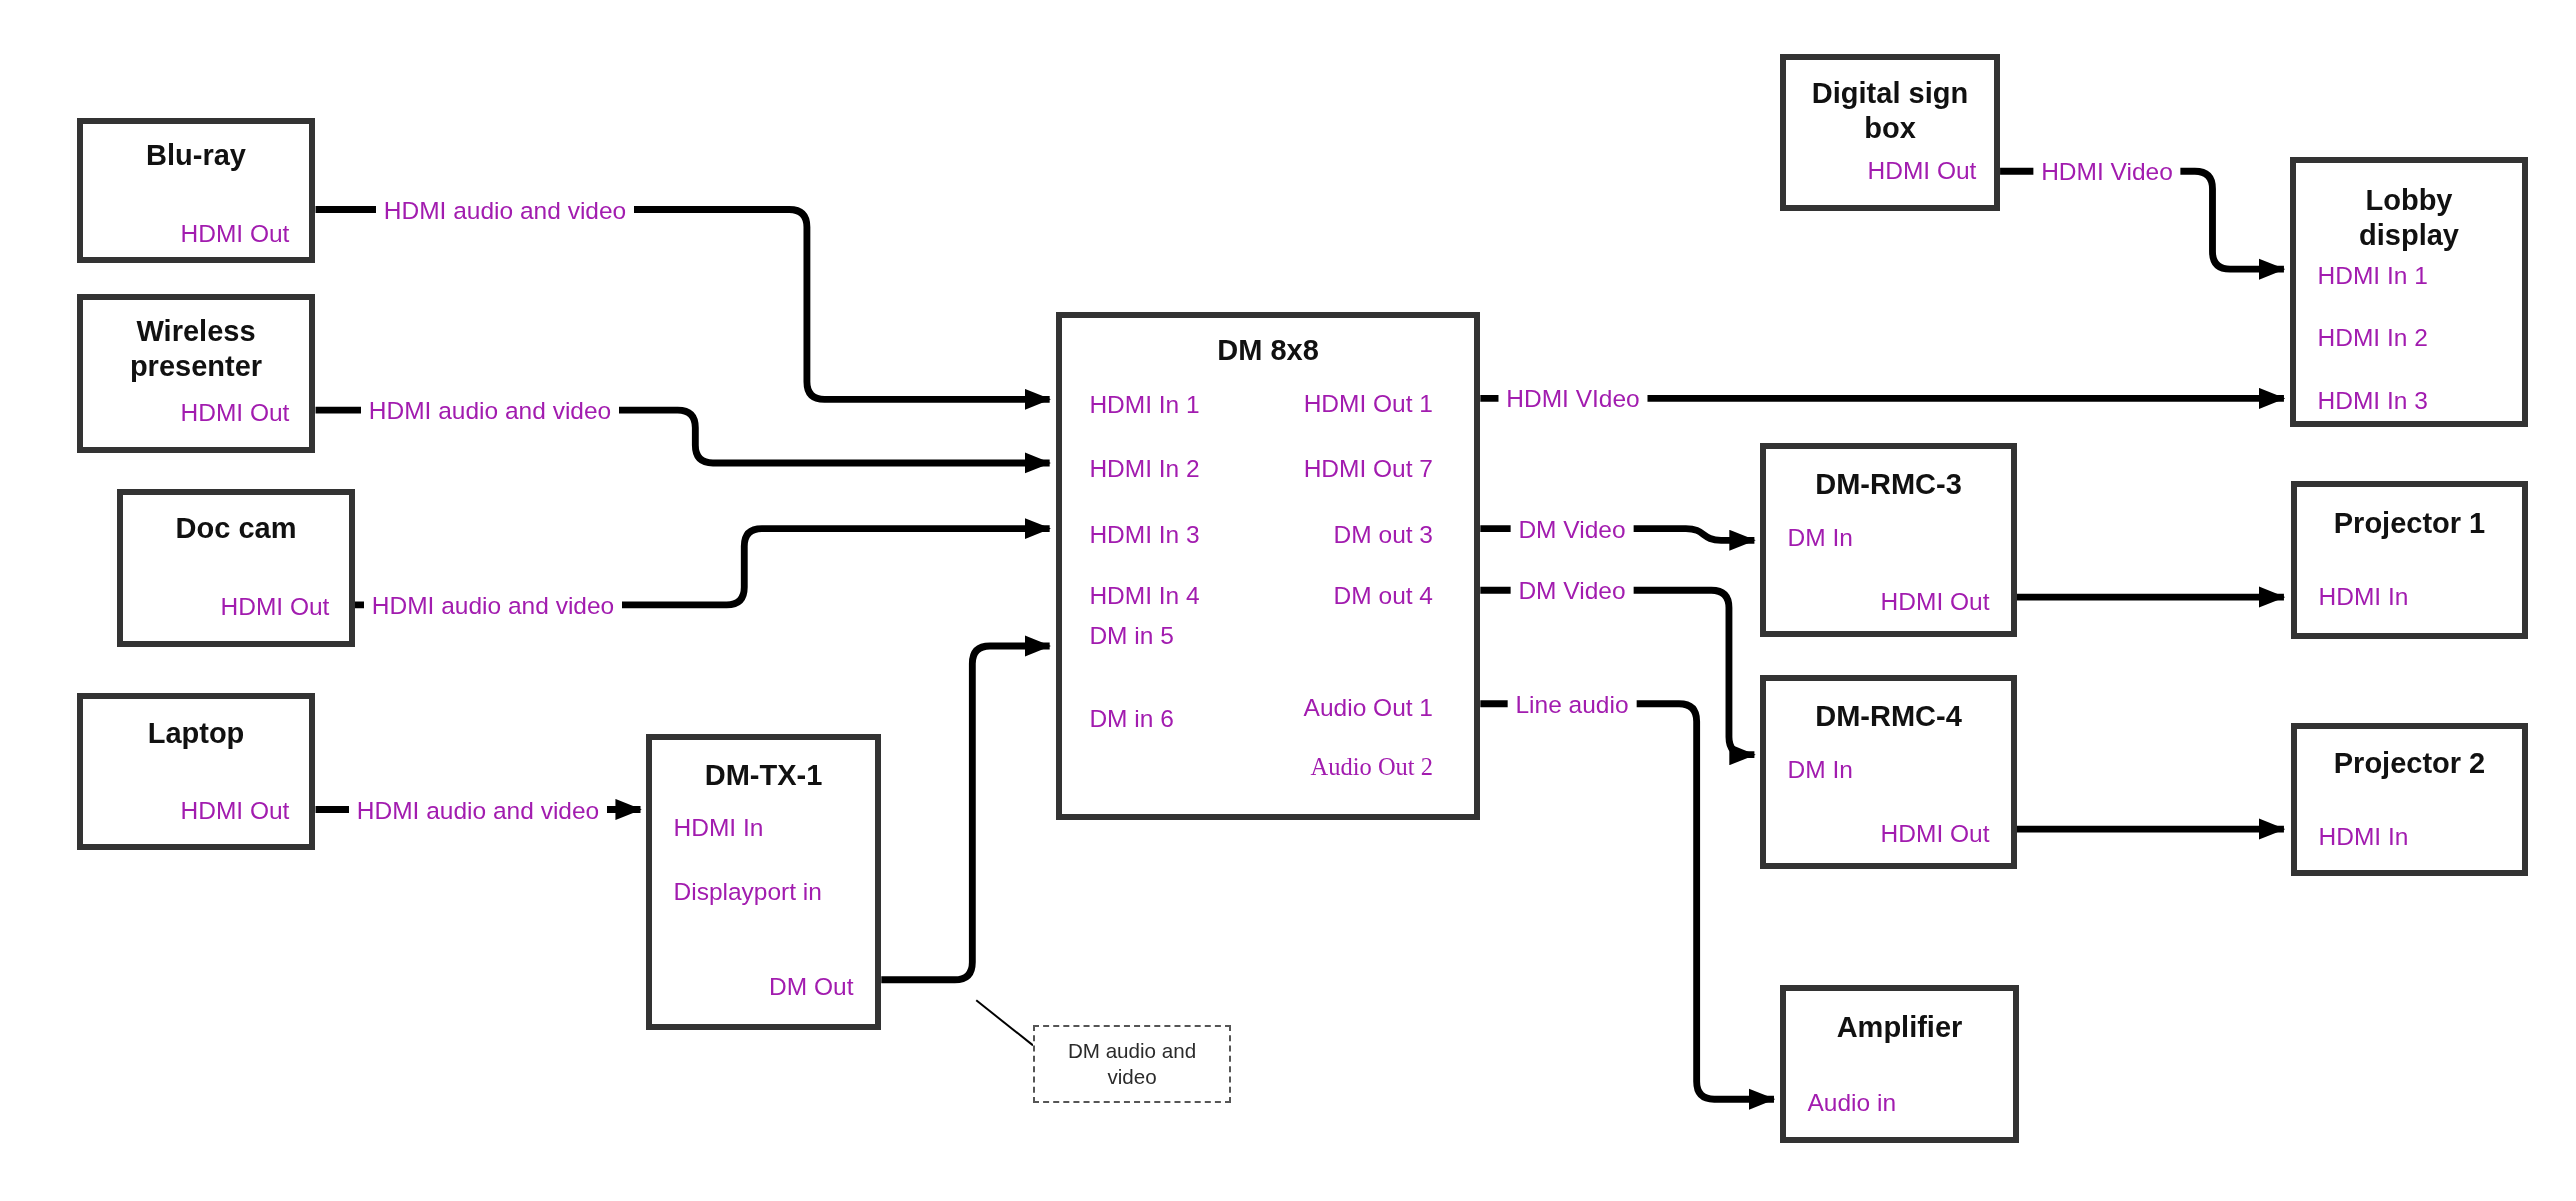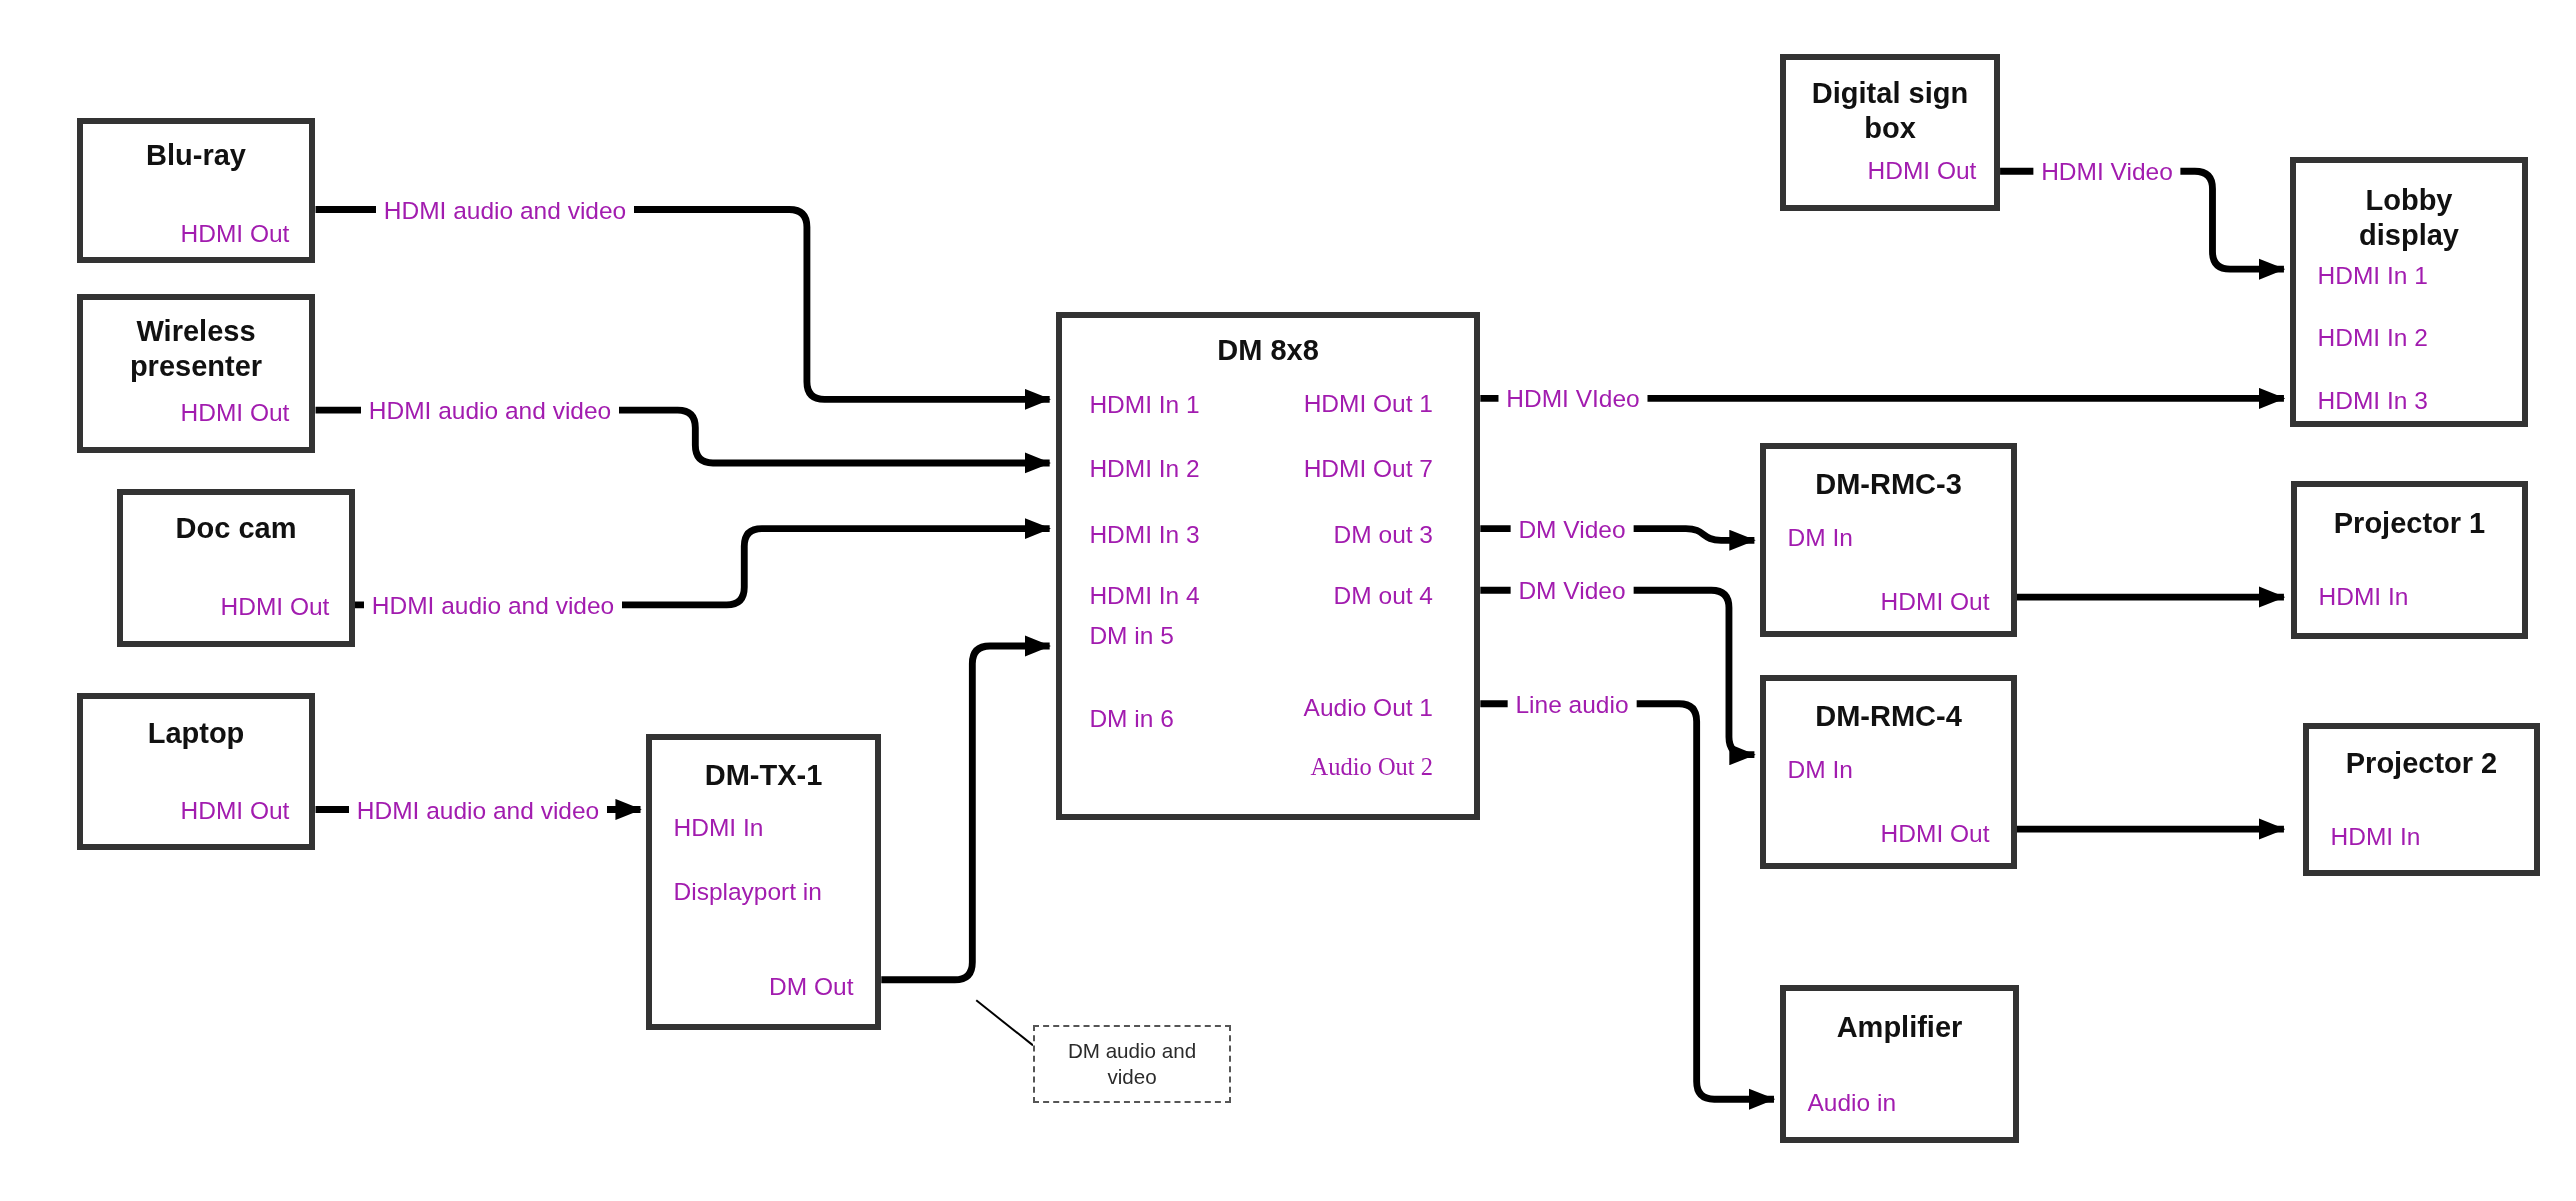--- a/index.html
+++ b/index.html
@@ -173,21 +173,21 @@
     <div class="node-title" style="top:18.6px;">Projector 1</div>
     <div class="port" style="top:95px; left:21.5px;">HDMI In</div>
   </div>
 
   <div class="node" style="left:1760px; top:675px; width:257px; height:194px;">
     <div class="node-title" style="top:17.6px;">DM-RMC-4</div>
     <div class="port" style="top:74px; left:21.5px;">DM In</div>
     <div class="port" style="top:138px; right:21.5px;">HDMI Out</div>
   </div>
 
-  <div class="node" style="left:2291px; top:723px; width:237px; height:153px;margin-left:12px;">
+  <div class="node" style="left:2291px; top:723px; width:237px; height:153px;">
     <div class="node-title" style="top:16.6px;">Projector 2</div>
     <div class="port" style="top:93px; left:21.5px;">HDMI In</div>
   </div>
 
   <div class="node" style="left:1780px; top:985px; width:239px; height:158px;">
     <div class="node-title" style="top:18.6px;">Amplifier</div>
     <div class="port" style="top:97px; left:21.5px;text-align:center;">Audio in</div>
   </div>
 
   <div class="edge-label" style="left:505px; top:210px;">HDMI audio and video</div>

